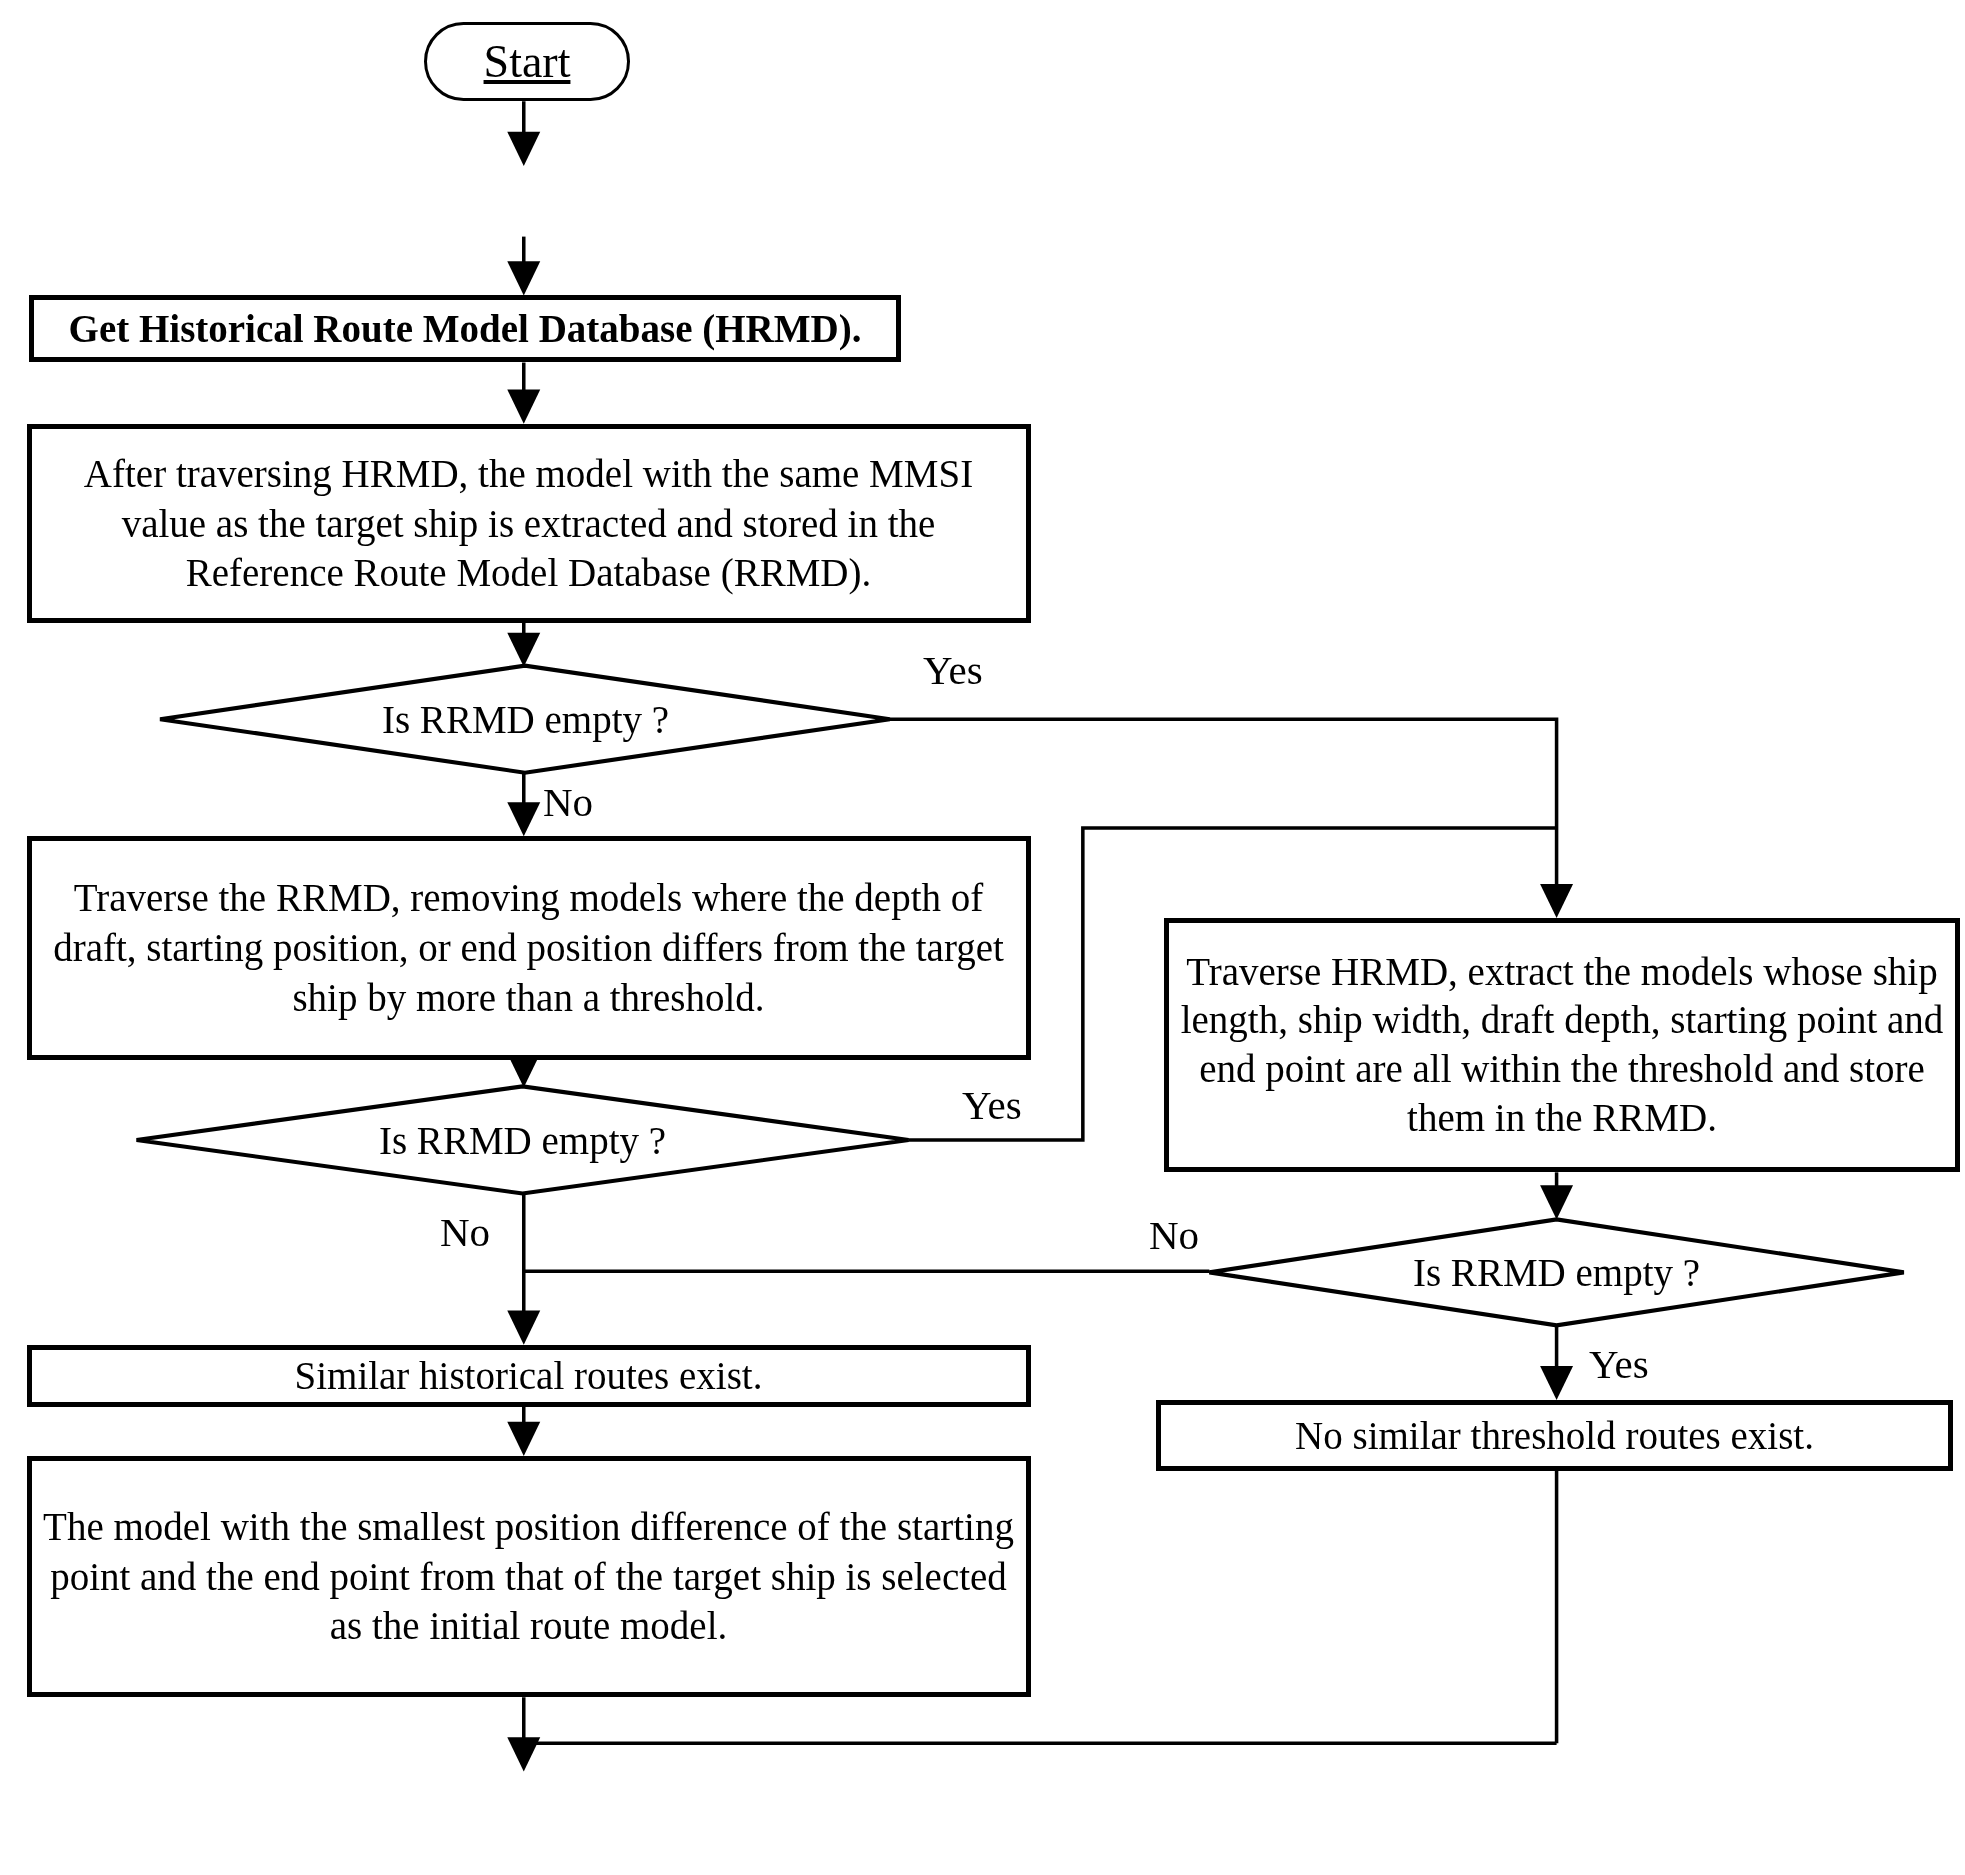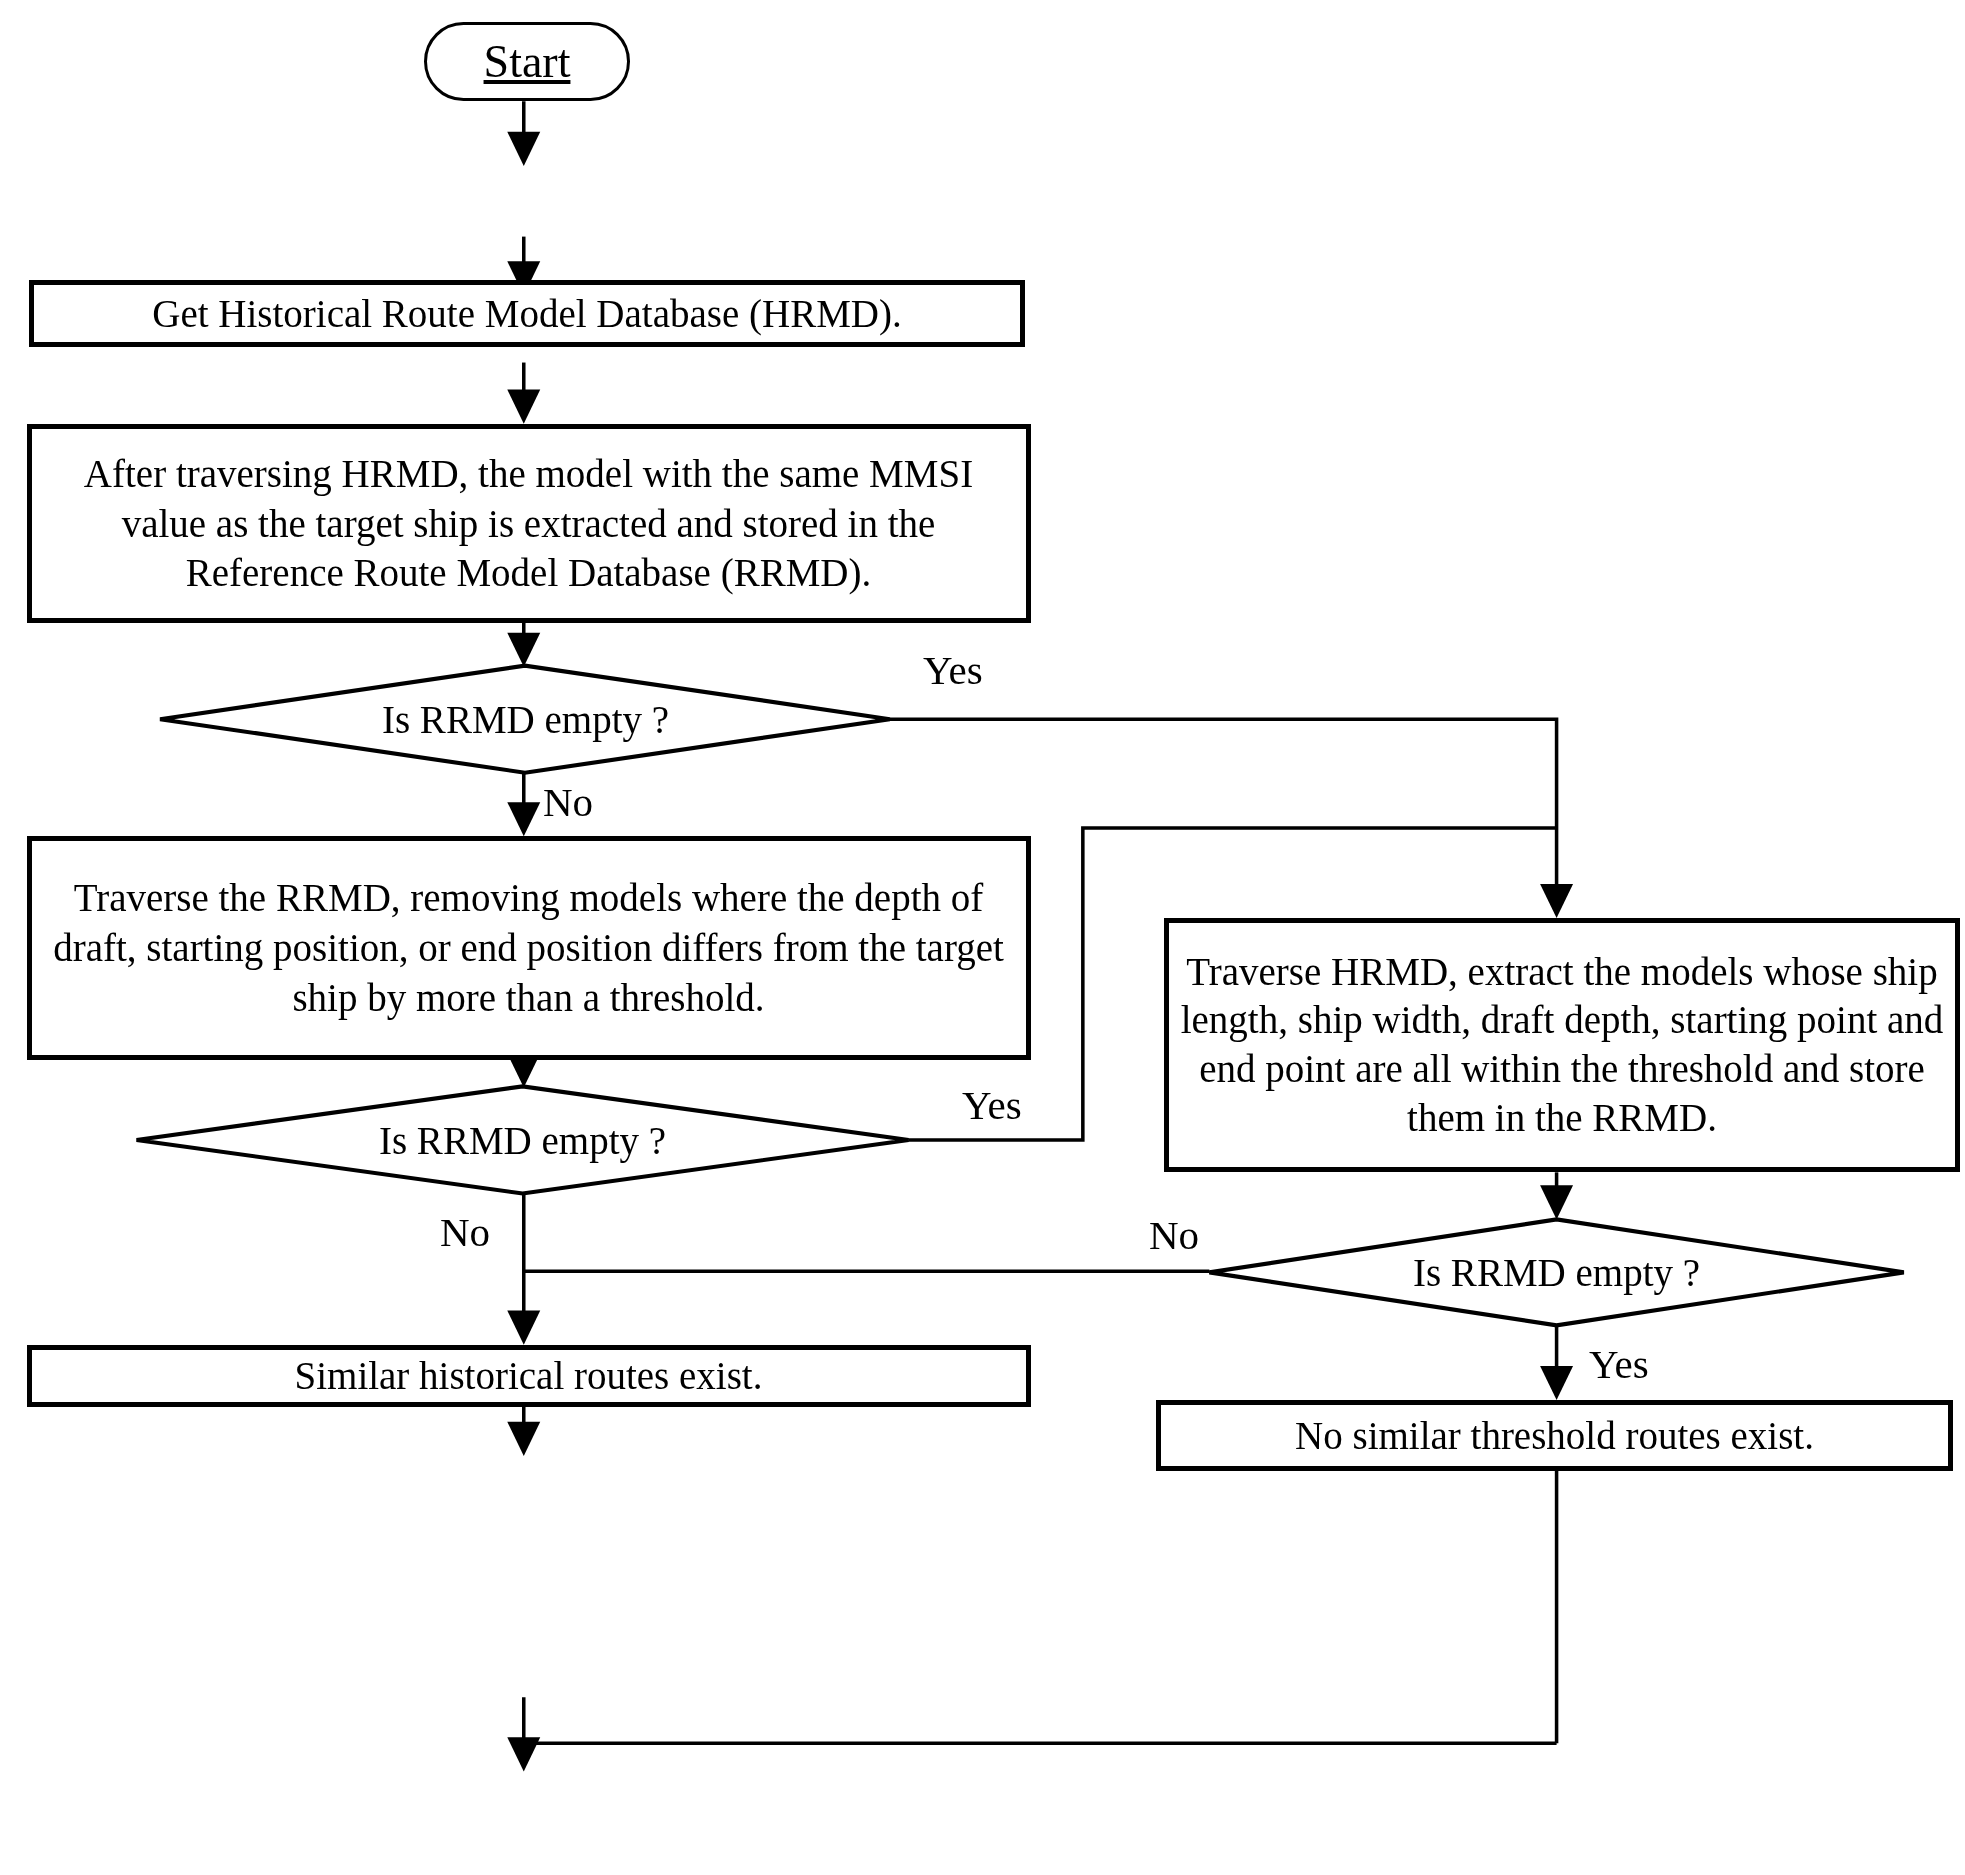--- a/index.html
+++ b/index.html
@@ -117,36 +117,39 @@
       <polygon points="890,3010 862,2952 918,2952"></polygon>
     </g>
   </svg>
 
   <div class="node terminator" style="left:424px; top:22.4px; width:206px; height:79px;text-decoration:underline;">
     <span>Start</span>
   </div>
 
 
 
-  <div class="node box" style="left:29px; top:280px; width:996px; height:67px;">
+  <div class="node box" style="left:29px; top:295px; width:872px; height:67px;font-weight:bold;">
     <span>Get Historical Route Model Database (HRMD).</span>
   </div>
 
   <div class="node box" style="left:26.5px; top:424px; width:1004px; height:199px;">
     <span>After traversing HRMD, the model with the same MMSI value as the target ship is extracted and stored in the Reference Route Model Database (RRMD).</span>
   </div>
 
   <div class="node box" style="left:26.5px; top:836px; width:1004px; height:224px;">
     <span>Traverse the RRMD, removing models where the depth of draft, starting position, or end position differs from the target ship by more than a threshold.</span>
   </div>
 
   <div class="node box" style="left:26.5px; top:1345px; width:1004px; height:62px;">
     <span>Similar historical routes exist.</span>
   </div>
 
+  <div class="node box" style="left:26.5px; top:1456px; width:1004px; height:241px;">
+    <span>The model with the smallest position difference of the starting point and the end point from that of the target ship is selected as the initial route model.</span>
+  </div>
 
   <div class="node box" style="left:1164px; top:918px; width:796px; height:254px; line-height:1.25;">
     <span>Traverse HRMD, extract the models whose ship length, ship width, draft depth, starting point and end point are all within the threshold and store them in the RRMD.</span>
   </div>
 
   <div class="node box" style="left:1156px; top:1400px; width:797px; height:71px;">
     <span>No similar threshold routes exist.</span>
   </div>
 
   <div class="dlabel" style="left:290px; top:690px; width:471px; height:59px;">Is RRMD empty ?</div>

